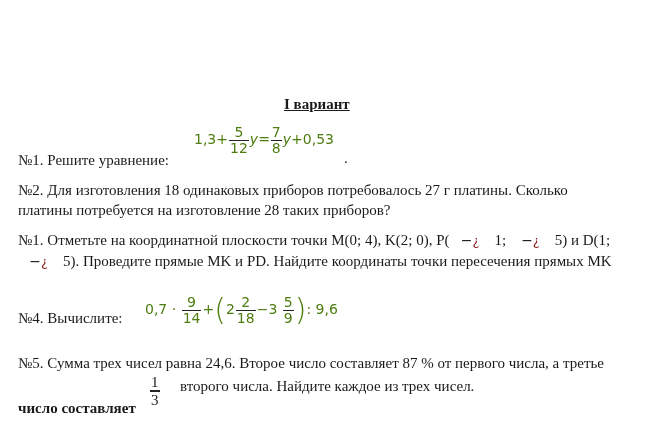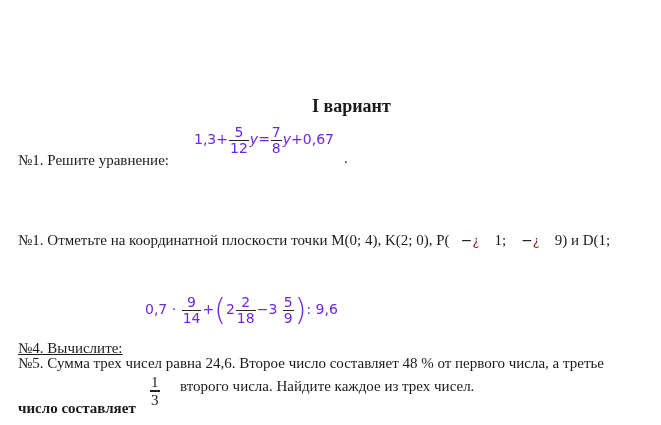--- a/index.html
+++ b/index.html
@@ -1,61 +1,67 @@
 <!DOCTYPE html>
 <html><head>
 <meta charset="utf-8">
 <style>
   html, body { margin:0; padding:0; background:#ffffff; }
   body { width:661px; height:425px; position:relative; overflow:hidden;
          font-family:"Liberation Serif", serif; color:#1a1a1a; font-size:15px; }
   .abs { position:absolute; white-space:nowrap; }
-  .title { left:312px; top:96px; font-weight:bold; font-size:18px; }
-  .math { font-family:"DejaVu Sans", sans-serif; font-size:14px; color:#6d28d9; }
+  .title { left:284px; top:96px; font-weight:bold; font-size:15px;text-decoration:underline; }
+  .math { font-family:"DejaVu Sans", sans-serif; font-size:14px; color:#4d7c0f; }
   .frac { display:inline-block; vertical-align:middle; text-align:center; line-height:1.05; margin:0 1px; }
   .frac .num { display:block; padding:0 1px; border-bottom:1.5px solid #222; }
   .frac .den { display:block; padding:0 1px; }
   .para { left:18px; line-height:20px; }
   .glitch { color:#8b1a1a; font-family:"DejaVu Sans", sans-serif; font-size:13px; }
   .minus { font-family:"DejaVu Sans", sans-serif; font-size:14px; }
   .paren { font-size:30px; font-weight:200; vertical-align:middle; line-height:1; font-family:"DejaVu Sans", sans-serif; }
 </style>
 </head>
 <body>
 
 <div>
 
   <div class="abs title">I вариант</div>
 
   <div class="abs para" style="top:150px;">№1. Решите уравнение:</div>
   <div class="abs math" style="left:194px; top:125px;">
-    <span>1,3+</span><span class="frac"><span class="num">5</span><span class="den">12</span></span><i>y</i><span>=</span><span class="frac"><span class="num">7</span><span class="den">8</span></span><i>y</i><span>+0,67</span>
+    <span>1,3+</span><span class="frac"><span class="num">5</span><span class="den">12</span></span><i>y</i><span>=</span><span class="frac"><span class="num">7</span><span class="den">8</span></span><i>y</i><span>+0,53</span>
   </div>
   <div class="abs" style="left:344px; top:150px;">.</div>
 
   <div class="abs para" style="top:180px;">
+    <div>№2. Для изготовления 18 одинаковых приборов потребовалось 27 г платины. Сколько</div>
+    <div>платины потребуется на изготовление 28 таких приборов?</div>
   </div>
 
   <div class="abs para" style="top:230px;">
     <div>
       <span>№1. Отметьте на координатной плоскости точки M(0; 4), K(2; 0), P(</span>
       &nbsp;&nbsp;<span class="minus">−</span><span class="glitch">¿</span>&nbsp;&nbsp;&nbsp;
       <span>1;</span>
       &nbsp;&nbsp;&nbsp;<span class="minus">−</span><span class="glitch">¿</span>&nbsp;&nbsp;&nbsp;
-      <span>9) и D(1;</span>
+      <span>5) и D(1;</span>
+    </div>
+    <div>
+      &nbsp;&nbsp;&nbsp;<span class="minus">−</span><span class="glitch">¿</span>&nbsp;&nbsp;&nbsp;
+      <span>5). Проведите прямые MK и PD. Найдите координаты точки пересечения прямых MK</span>
     </div>
   </div>
 
-  <div class="abs para" style="top:338px;text-decoration:underline;">№4. Вычислите:</div>
+  <div class="abs para" style="top:308px;">№4. Вычислите:</div>
   <div class="abs math" style="left:145px; top:295px;">
     <span>0,7 ·</span>
     <span class="frac"><span class="num">9</span><span class="den">14</span></span><span>+</span><span class="paren">(</span><span>2</span><span class="frac"><span class="num">2</span><span class="den">18</span></span><span>−3</span>&nbsp;<span class="frac"><span class="num">5</span><span class="den">9</span></span><span class="paren">)</span><span>: 9,6</span>
   </div>
 
-  <div class="abs para" style="top:353px;">№5. Сумма трех чисел равна 24,6. Второе число составляет 48 % от первого числа, а третье</div>
+  <div class="abs para" style="top:353px;">№5. Сумма трех чисел равна 24,6. Второе число составляет 87 % от первого числа, а третье</div>
   <div class="abs para" style="top:398px;font-weight:bold;">число составляет</div>
   <div class="abs" style="left:150px; top:374px; text-align:center; line-height:16px;">
     <div style="border-bottom:2px solid #222; padding:0 1px;">1</div>
     <div>3</div>
   </div>
   <div class="abs" style="left:180px; top:376px; line-height:20px;">второго числа. Найдите каждое из трех чисел.</div>
 
 </div>
 
 </body></html>

